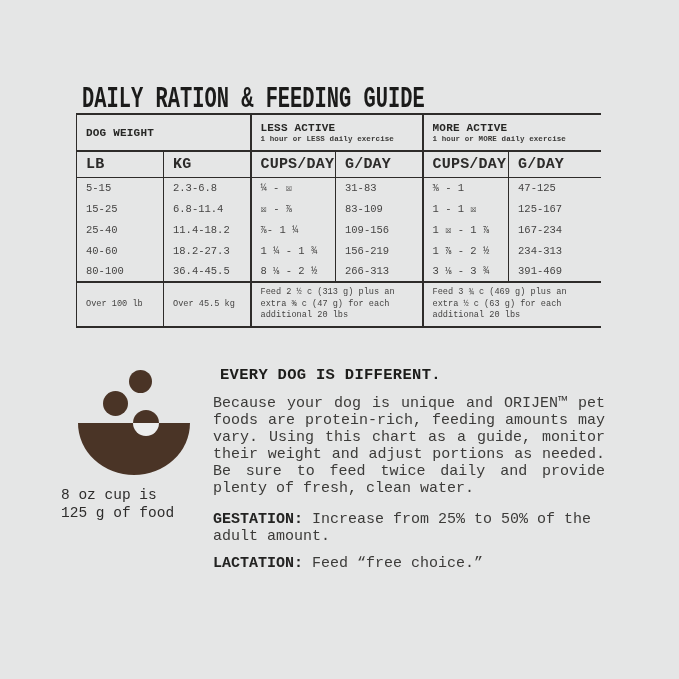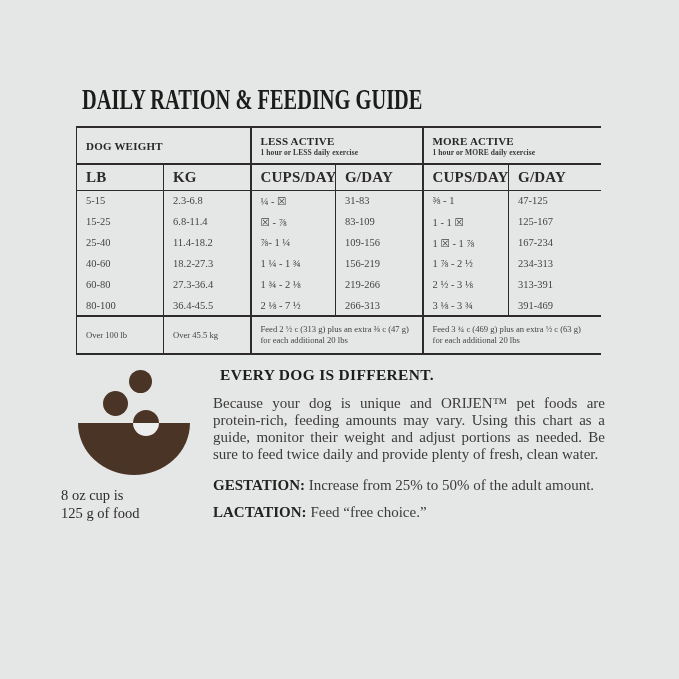--- a/index.html
+++ b/index.html
@@ -7,33 +7,33 @@
     --line:#2e2c2a;
     --ink:#1b1b1a;
     --body:#3c3b39;
     --bowl:#4a3426;
   }
   *{margin:0;padding:0;box-sizing:border-box;}
   html,body{background:#fff;}
   .canvas{
     position:relative;width:679px;height:679px;overflow:hidden;
     background:var(--bg);
-    font-family:Liberation Serif, serif;
+    font-family:Liberation Mono, monospace;
     color:var(--body);
   }
   
   .title{
     position:absolute;left:82px;top:82px;
     font-size:30px;font-weight:bold;color:var(--ink);
     letter-spacing:0px;white-space:nowrap;
     transform:scaleX(0.68);transform-origin:left top;
   }
   
   table.guide{
-    position:absolute;left:76px;top:126px;width:524px;
+    position:absolute;left:76px;top:113px;width:524px;
     border-collapse:collapse;table-layout:fixed;
     border-top:2px solid var(--line);
   }
   table.guide td{vertical-align:middle;padding-left:9px;overflow:hidden;}
   .v1{border-left:1px solid var(--line);}
   .v2{border-left:2px solid var(--line);}
   tr.grp-row td{height:37px;border-bottom:2px solid var(--line);vertical-align:middle;}
   .grp-label{font-size:11px;font-weight:bold;color:#272725;letter-spacing:.2px;}
   .grp-sub{font-size:7.5px;font-weight:bold;color:#3a3937;margin-top:1px;letter-spacing:.1px;}
   tr.sub-row td{height:26px;border-bottom:1px solid var(--line);
@@ -133,31 +133,23 @@
     </tr>
     <tr class="data-row">
       <td class="v1">40-60</td>
       <td class="v1">18.2-27.3</td>
       <td class="v2">1 ¼ - 1 ¾</td>
       <td class="v1">156-219</td>
       <td class="v2">1 ⅞ - 2 ½</td>
       <td class="v1">234-313</td>
     </tr>
     <tr class="data-row">
-      <td class="v1">60-80</td>
-      <td class="v1">27.3-36.4</td>
-      <td class="v2">1 ¾ - 2 ⅛</td>
-      <td class="v1">219-266</td>
-      <td class="v2">2 ½ - 3 ⅛</td>
-      <td class="v1">313-391</td>
-    </tr>
-    <tr class="data-row">
       <td class="v1">80-100</td>
       <td class="v1">36.4-45.5</td>
-      <td class="v2">2 ⅛ - 7 ½</td>
+      <td class="v2">8 ⅛ - 2 ½</td>
       <td class="v1">266-313</td>
       <td class="v2">3 ⅛ - 3 ¾</td>
       <td class="v1">391-469</td>
     </tr>
 
     <tr class="foot-row">
       <td class="v1">Over 100 lb</td>
       <td class="v1">Over 45.5 kg</td>
       <td colspan="2" class="v2 note">Feed 2 ½ c (313 g) plus an extra ⅜ c (47 g) for each additional 20 lbs</td>
       <td colspan="2" class="v2 note">Feed 3 ¾ c (469 g) plus an extra ½ c (63 g) for each additional 20 lbs</td>

